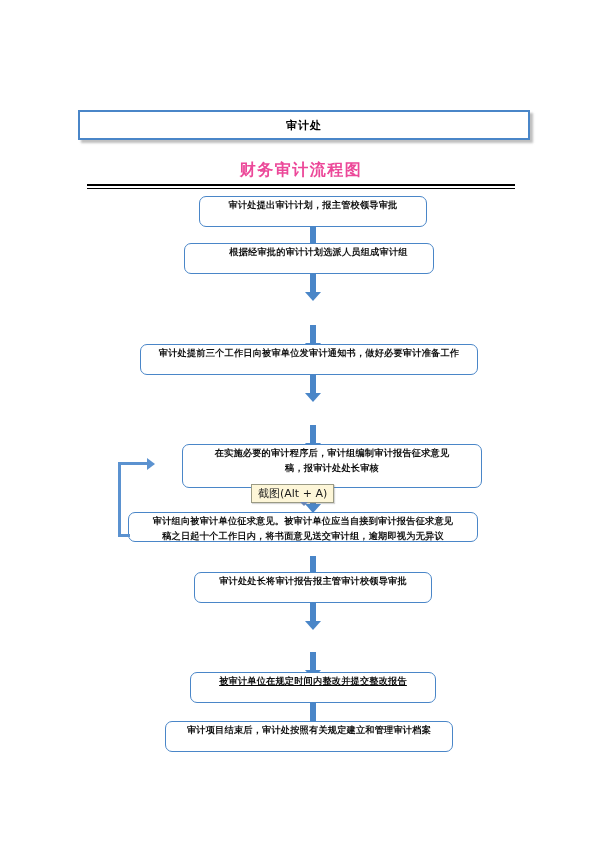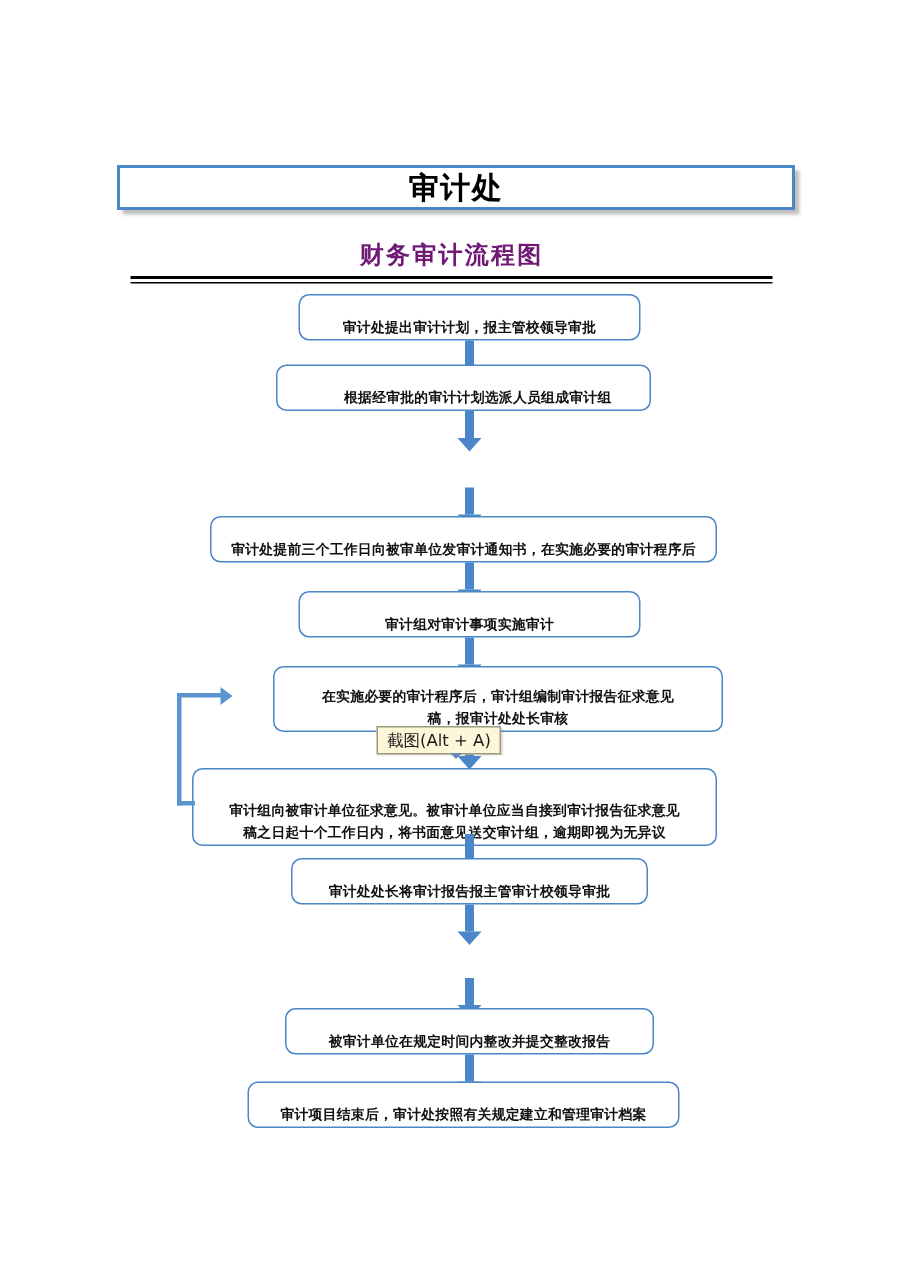--- a/index.html
+++ b/index.html
@@ -36,36 +36,36 @@
     background: #ffffff;
     box-shadow: 3px 3px 2px rgba(140,140,140,0.55);
     box-sizing: border-box;
     display: flex;
     align-items: center;
     justify-content: center;
   }
   .header-box .header-text {
     font-family: "DejaVu Serif", "Liberation Serif", serif;
     font-weight: bold;
-    font-size: 20px;
+    font-size: 11px;
     color: #000000;
     letter-spacing: 1px;
   }
 
   
   .doc-title {
     position: absolute;
     left: 0;
     top: 160px;
     width: 602px;
     text-align: center;
     font-family: "DejaVu Serif", "Liberation Serif", serif;
     font-weight: bold;
     font-size: 16px;
-    color: #701a75;
+    color: #ec4899;
     letter-spacing: 1.5px;
   }
   .rule-thick {
     position: absolute;
     left: 87px;
     top: 184px;
     width: 428px;
     height: 2px;
     background: #000000;
   }
@@ -79,21 +79,21 @@
   }
 
   
   .flow-box {
     position: absolute;
     border: 1.6px solid #4a86c8;
     border-radius: 7px;
     background: #ffffff;
     box-sizing: border-box;
     display: flex;
-    align-items: flex-end;
+    align-items: flex-start;
     justify-content: center;
     text-align: center;
   }
   .flow-box .flow-text {
     font-family: "DejaVu Serif", "Liberation Serif", serif;
     font-weight: bold;
     font-size: 9.2px;
     line-height: 15px;
     color: #111111;
     padding: 0 6px;
@@ -202,48 +202,45 @@
     <div class="head" style="top:18px;"></div>
   </div>
 
 
   <div class="arrow-down" style="left:305px; top:325px; height:27px;">
     <div class="stem" style="height:18px;"></div>
     <div class="head" style="top:18px;"></div>
   </div>
 
   <div class="flow-box" style="left:140px; top:344px; width:338px; height:31px;">
-    <span class="flow-text">审计处提前三个工作日向被审单位发审计通知书，在实施必要的审计程序后</span>
+    <span class="flow-text">审计处提前三个工作日向被审单位发审计通知书，做好必要审计准备工作</span>
   </div>
 
   <div class="arrow-down" style="left:305px; top:375px; height:27px;">
     <div class="stem" style="height:18px;"></div>
     <div class="head" style="top:18px;"></div>
   </div>
 
-  <div class="flow-box" style="left:199px; top:394px; width:228px; height:31px;">
-    <span class="flow-text">审计组对审计事项实施审计</span>
-  </div>
 
   <div class="arrow-down" style="left:305px; top:425px; height:27px;">
     <div class="stem" style="height:18px;"></div>
     <div class="head" style="top:18px;"></div>
   </div>
 
   <div class="flow-box" style="left:154px; top:444px; width:300px; height:44px;margin-left:28px;">
     <span class="flow-text">在实施必要的审计程序后，审计组编制审计报告征求意见
 稿，报审计处处长审核</span>
   </div>
 
   <div class="arrow-down" style="left:305px; top:488px; height:28px;">
     <div class="stem" style="height:16px;"></div>
     <div class="head" style="top:16px;"></div>
   </div>
 
-  <div class="flow-box" style="left:128px; top:512px; width:350px; height:52px;">
+  <div class="flow-box" style="left:128px; top:512px; width:350px; height:30px;">
     <span class="flow-text">审计组向被审计单位征求意见。被审计单位应当自接到审计报告征求意见
 稿之日起十个工作日内，将书面意见送交审计组，逾期即视为无异议</span>
   </div>
 
   <div class="arrow-down" style="left:305px; top:556px; height:27px;">
     <div class="stem" style="height:18px;"></div>
     <div class="head" style="top:18px;"></div>
   </div>
 
   <div class="flow-box" style="left:194px; top:572px; width:238px; height:31px;">
@@ -254,21 +251,21 @@
     <div class="stem" style="height:18px;"></div>
     <div class="head" style="top:18px;"></div>
   </div>
 
 
   <div class="arrow-down" style="left:305px; top:652px; height:27px;">
     <div class="stem" style="height:18px;"></div>
     <div class="head" style="top:18px;"></div>
   </div>
 
-  <div class="flow-box" style="left:190px; top:672px; width:246px; height:31px;">
+  <div class="flow-box" style="left:190px; top:672px; width:246px; height:31px;text-decoration:underline;">
     <span class="flow-text">被审计单位在规定时间内整改并提交整改报告</span>
   </div>
 
   <div class="arrow-down" style="left:305px; top:703px; height:27px;">
     <div class="stem" style="height:18px;"></div>
     <div class="head" style="top:18px;"></div>
   </div>
 
   <div class="flow-box" style="left:165px; top:721px; width:288px; height:31px;">
     <span class="flow-text">审计项目结束后，审计处按照有关规定建立和管理审计档案</span>

